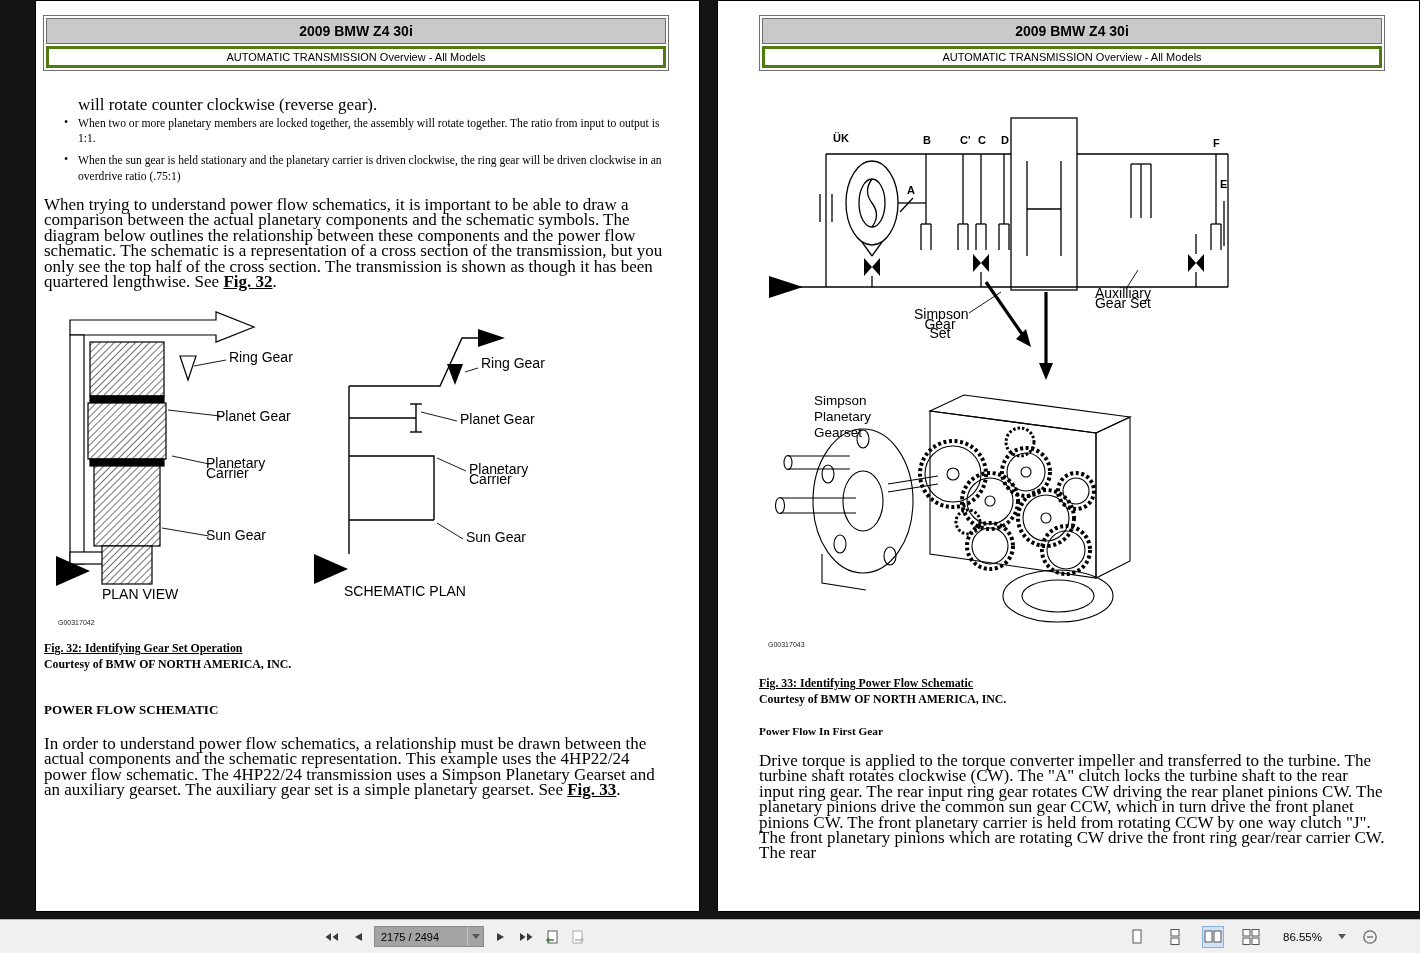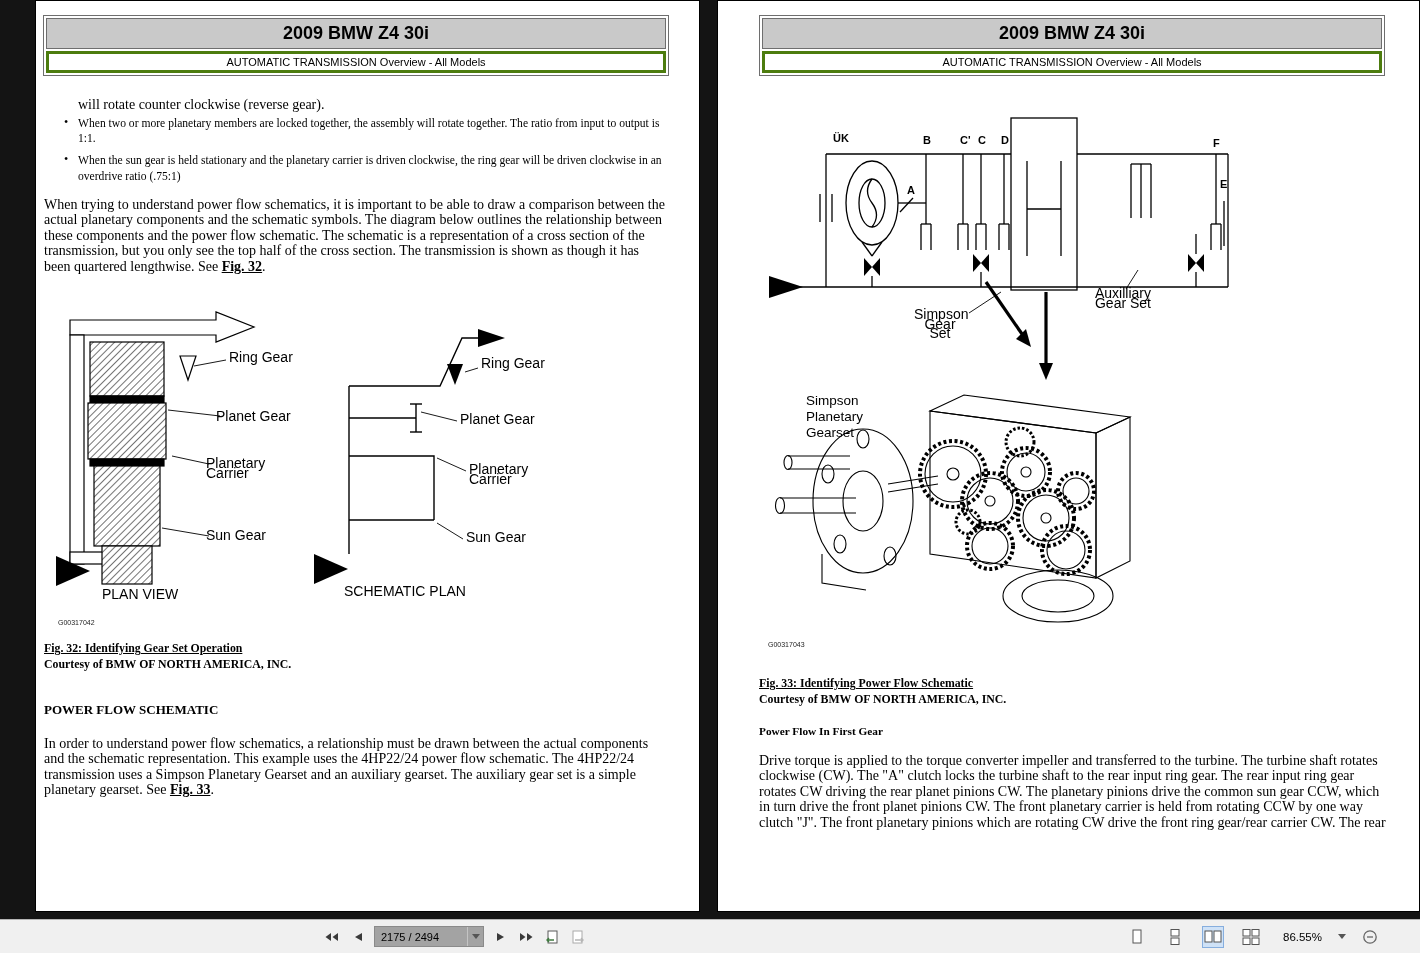--- a/index.html
+++ b/index.html
@@ -6,39 +6,39 @@
   body{width:1420px;height:953px;background:#141414;position:relative;overflow:hidden;
        font-family:"Liberation Serif",serif;color:#000;}
   .page{position:absolute;top:0;height:912px;background:#fff;border:1px solid #000;box-sizing:border-box;}
   .page-l{left:35px;width:665px;}
   .page-r{left:717px;width:703px;}
   
   .hdr{position:absolute;top:14px;border:1px solid #6e6e6e;background:#fff;padding:2px;box-sizing:border-box;}
   .page-l .hdr{left:7px;width:626px;}
   .page-r .hdr{left:41px;width:626px;}
   .hdr-title{border:1px solid #6e6e6e;background:#c9c9c9;font-family:"Liberation Sans",sans-serif;
-             font-weight:bold;font-size:18px;text-align:center;padding:4px 0;}
+             font-weight:bold;font-size:14px;text-align:center;padding:4px 0;}
   .hdr-sub{border:3px solid #4d7c0f;margin-top:2px;font-family:"Liberation Sans",sans-serif;
            font-size:11px;text-align:center;padding:2px 0;}
   
-  .t{position:absolute;font-size:14px;line-height:15.4px;}
+  .t{position:absolute;font-size:17px;line-height:15.4px;}
   .bullets{position:absolute;left:42px;top:115px;width:592px;list-style:none;margin:0;padding:0;}
   .bullets li{position:relative;margin-bottom:7px;font-size:11.6px;line-height:15.2px;}
   .bullets li::before{content:"\2022";position:absolute;left:-14px;top:-1px;font-size:12px;}
   .figlink{font-weight:bold;text-decoration:underline;color:#000;cursor:pointer;}
   .figcap{font-weight:bold;font-size:11.8px;line-height:15.5px;}
   .cap-title{text-decoration:underline;}
   .h-section{font-weight:bold;font-size:13px;}
   .h-sub{font-weight:bold;font-size:11.3px;}
   
   .lbl{position:absolute;font-family:"Liberation Sans",sans-serif;font-size:14px;line-height:9.5px;color:#000;}
   .lbl.c{text-align:center;}
   .code{position:absolute;font-family:"Liberation Sans",sans-serif;font-size:7px;color:#222;}
   .letter{position:absolute;font-family:"Liberation Sans",sans-serif;font-weight:bold;font-size:11px;}
-  .gearset-title{position:absolute;font-family:"Liberation Sans",sans-serif;font-size:13.5px;line-height:16px;}
+  .gearset-title{position:absolute;font-family:"Liberation Sans",sans-serif;font-size:13.5px;line-height:16px;margin-left:8px;}
   .figsvg{position:absolute;}
   
   .toolbar{position:absolute;left:0;top:919px;width:1420px;height:34px;background:#f0f0f0;
            border-top:1px solid #b5b5b5;box-sizing:border-box;}
   .nav-group{position:absolute;left:322px;top:0;height:100%;display:flex;align-items:center;gap:6px;}
   .tb-btn{width:20px;height:20px;display:flex;align-items:center;justify-content:center;
           background:transparent;border:none;padding:0;cursor:pointer;}
   .page-combo{display:flex;align-items:center;width:110px;height:21px;background:#a3a3a3;
               border:1px solid #8a8a8a;font-family:"Liberation Sans",sans-serif;font-size:11px;box-sizing:border-box;}
   .page-combo .val{flex:1;padding-left:6px;white-space:nowrap;}

